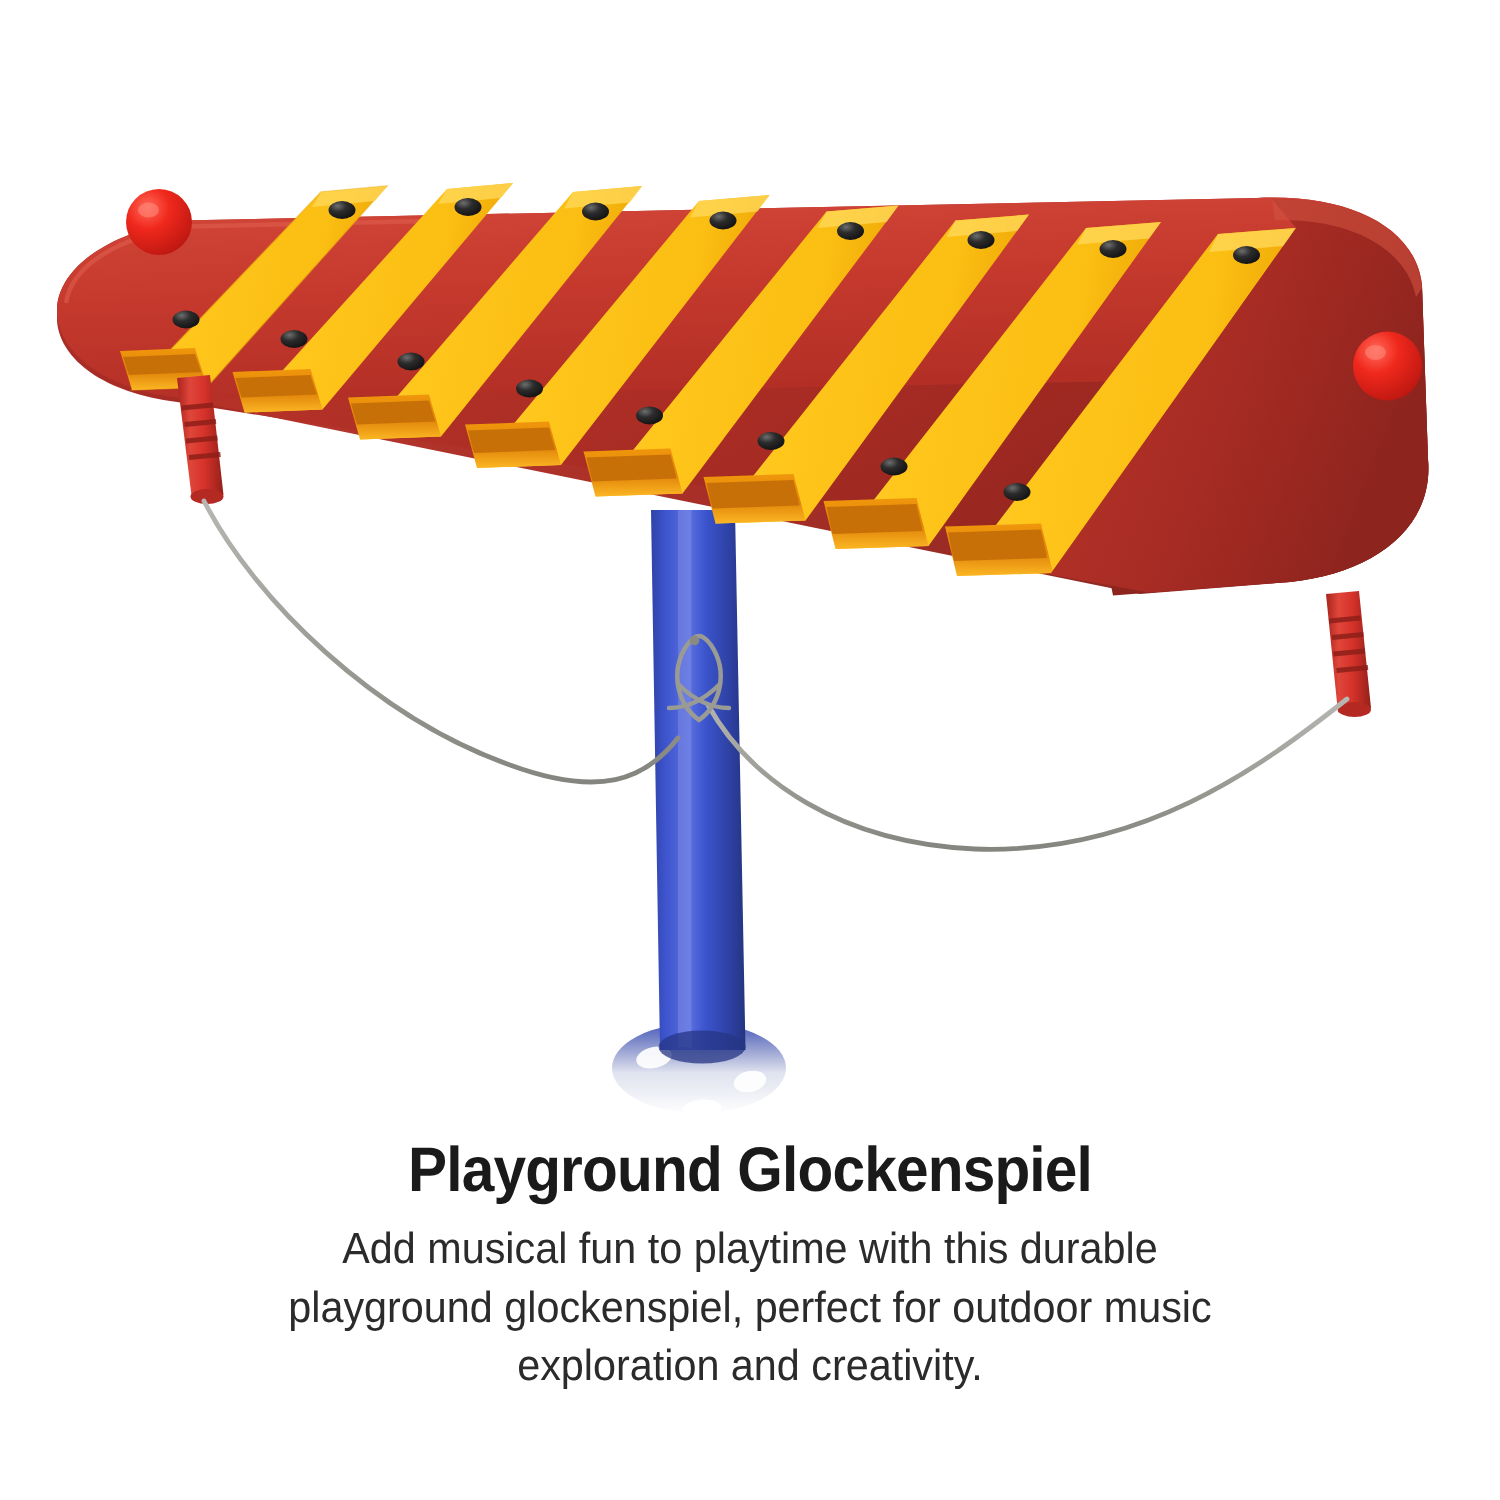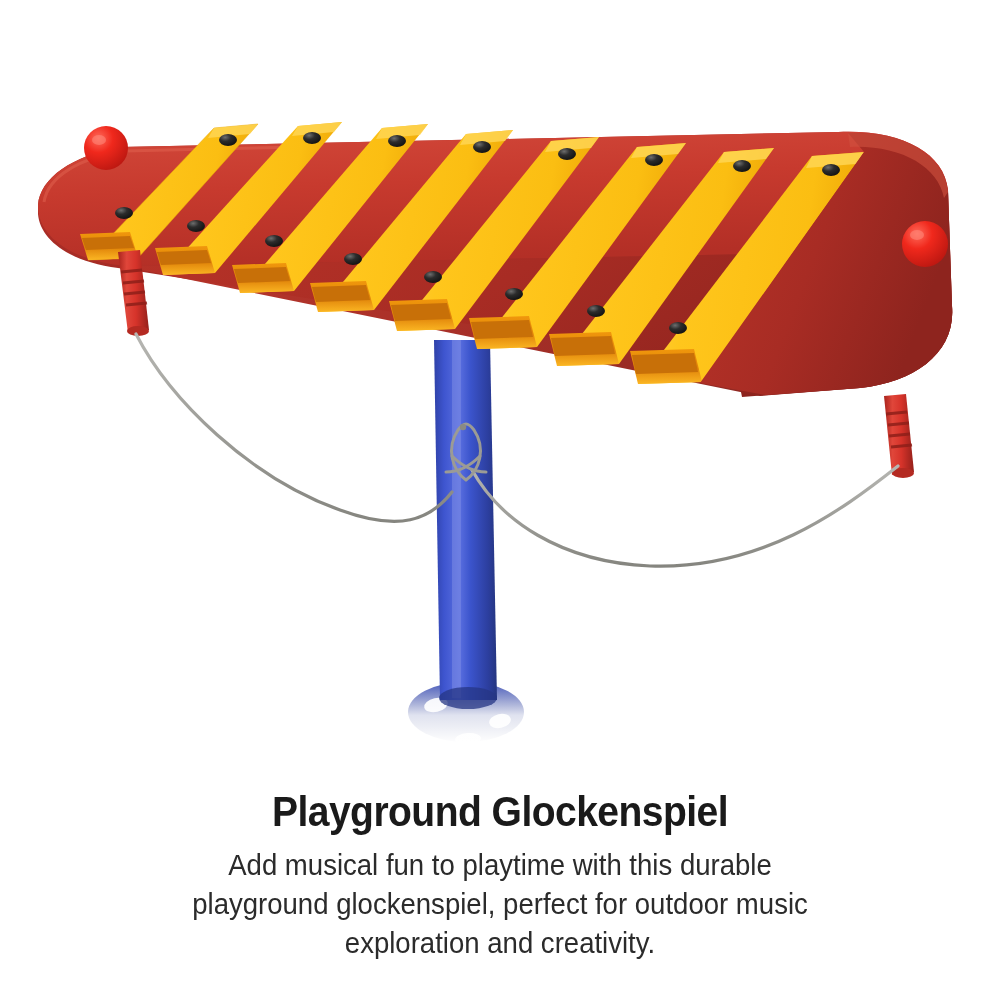--- a/index.html
+++ b/index.html
@@ -34,21 +34,21 @@
   .product-figure svg {
     display: block;
     width: 1000px;
     height: 770px;
   }
 
   
   .caption {
     position: absolute;
     left: 0;
-    top: 786px;
+    top: 754px;
     width: 1000px;
     text-align: center;
     padding: 0 120px;
     box-sizing: border-box;
   }
   .product-title {
     margin: 0;
     font-family: "Liberation Sans", sans-serif;
     font-weight: bold;
     font-size: 42px;

